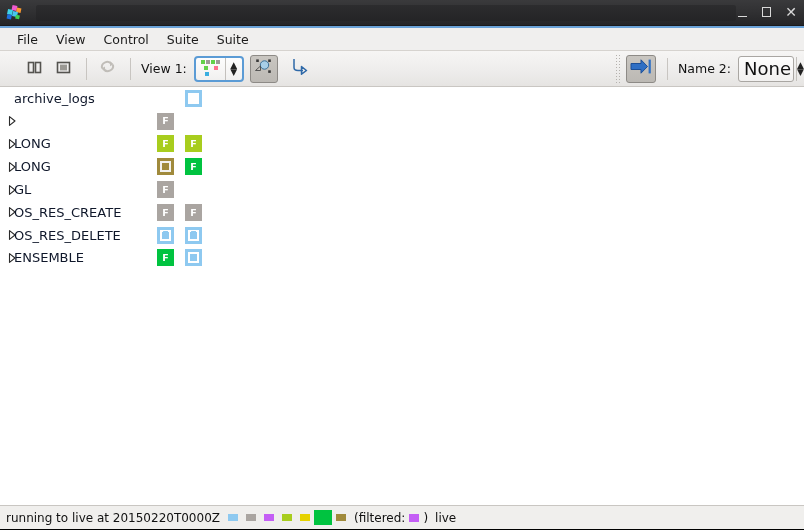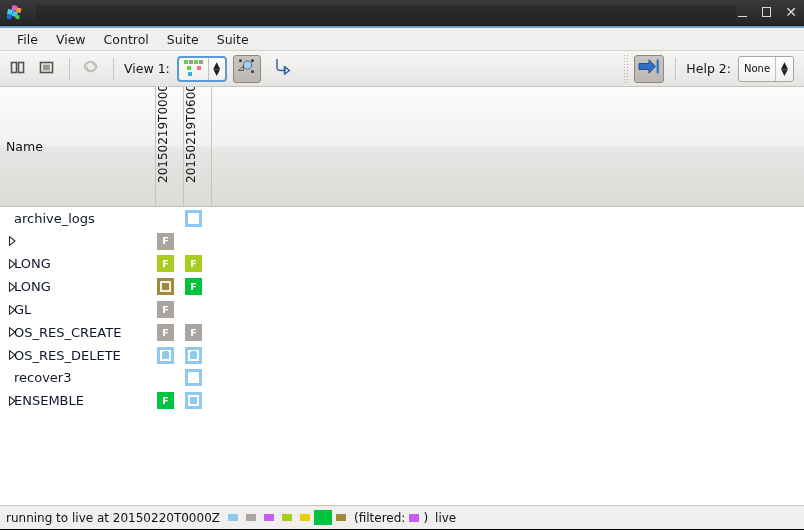--- a/index.html
+++ b/index.html
@@ -111,21 +111,21 @@
   .toolbar {
     position: absolute;
     left: 0; top: 51px;
     width: 804px;
     height: 36px;
     background: linear-gradient(to bottom, #f6f5f4 0%, #eeedec 55%, #e6e4e2 100%);
     border-bottom: 1px solid #c9c6c2;
     box-sizing: border-box;
     display: flex;
     align-items: center;
-    padding-left: 4px;
+    padding-left: 21px;
   }
   .tb-btn {
     width: 26px; height: 26px;
     display: flex;
     align-items: center;
     justify-content: center;
     border: 1px solid transparent;
     border-radius: 3px;
     margin-right: 3px;
     box-sizing: border-box;
@@ -151,21 +151,21 @@
     align-items: center;
     box-sizing: border-box;
   }
   .combo.focused {
     border: 2px solid #5b9bd5;
     border-radius: 4px;
   }
   .combo-value {
     flex: 1;
     padding: 0 5px;
-    font-size: 10px;
+    font-size: 18px;
     color: #111;
     display: flex;
     align-items: center;
     justify-content: center;
   }
   .combo-arrows {
     width: 17px;
     height: 100%;
     border-left: 1px solid #c3c0bc;
     display: flex;
@@ -439,44 +439,34 @@
       <span>
         <svg width="22" height="17" viewBox="0 0 22 17">
           <path d="M1 5.5 L11 5.5 L11 1.8 L17.5 8.5 L11 15.2 L11 11.5 L1 11.5 Z" fill="#2f6fc4" stroke="#1d4f96" stroke-width="1"></path>
           <rect x="18.6" y="1.6" width="2.2" height="13.8" fill="#2f6fc4"></rect>
         </svg>
       </span>
     </div>
 
     <div class="tb-sep"></div>
 
-    <div class="tb-label">Help 2:</div>
+    <div class="tb-label">Name 2:</div>
 
     <div class="combo" style="width:56px;margin-right:10px;">
       <div class="combo-value">None</div>
       <div class="combo-arrows">
         <span>▲</span>
         <span>▼</span>
       </div>
     </div>
 
   </div>
 
   <div class="table-area">
 
-    <div class="thead">
-      <div class="th-name">Name</div>
-      <div class="th-col" style="left:155px;width:28px;">
-        <div class="vert">20150219T0000Z</div>
-      </div>
-      <div class="th-col" style="left:183px;width:28px;">
-        <div class="vert">20150219T0600Z</div>
-      </div>
-      <div class="th-col" style="left:211px;width:593px;border-left:1px solid #c6c3bf;"></div>
-    </div>
 
     <div class="tbody" id="tbody">
         <div class="trow">
           <span class="row-label">archive_logs</span>
           <span class="cell" style="left: 185px; background: rgb(255, 255, 255); border: 3px solid rgb(142, 201, 240); color: rgb(255, 255, 255);"></span>
         </div>
         <div class="trow">
           <span class="expander">
             <svg width="12" height="12" viewBox="0 0 12 12">
               <path d="M3.5 1.6 L9 6 L3.5 10.4 Z" fill="none" stroke="#2a2a2a" stroke-width="1.1" stroke-linejoin="round"></path>
@@ -525,24 +515,20 @@
         </div>
         <div class="trow">
           <span class="expander">
             <svg width="12" height="12" viewBox="0 0 12 12">
               <path d="M3.5 1.6 L9 6 L3.5 10.4 Z" fill="none" stroke="#2a2a2a" stroke-width="1.1" stroke-linejoin="round"></path>
             </svg>
           </span>
           <span class="row-label">OS_RES_DELETE</span>
           <span class="cell" style="left: 157px; background: rgb(142, 201, 240); color: rgb(142, 201, 240); border: 3px solid rgb(142, 201, 240); box-shadow: rgb(255, 255, 255) 0px 0px 0px 2px inset;">F</span>
           <span class="cell" style="left: 185px; background: rgb(142, 201, 240); color: rgb(142, 201, 240); border: 3px solid rgb(142, 201, 240); box-shadow: rgb(255, 255, 255) 0px 0px 0px 2px inset;">F</span>
-        </div>
-        <div class="trow">
-          <span class="row-label">recover3</span>
-          <span class="cell" style="left: 185px; background: rgb(255, 255, 255); border: 3px solid rgb(142, 201, 240); color: rgb(255, 255, 255);"></span>
         </div>
         <div class="trow">
           <span class="expander">
             <svg width="12" height="12" viewBox="0 0 12 12">
               <path d="M3.5 1.6 L9 6 L3.5 10.4 Z" fill="none" stroke="#2a2a2a" stroke-width="1.1" stroke-linejoin="round"></path>
             </svg>
           </span>
           <span class="row-label">ENSEMBLE</span>
           <span class="cell" style="left: 157px; background: rgb(0, 195, 64); color: rgb(255, 255, 255); border: 0px;">F</span>
           <span class="cell" style="left: 185px; background: rgb(142, 201, 240); color: rgb(142, 201, 240); border: 3px solid rgb(142, 201, 240); box-shadow: rgb(255, 255, 255) 0px 0px 0px 2px inset;">F</span>

